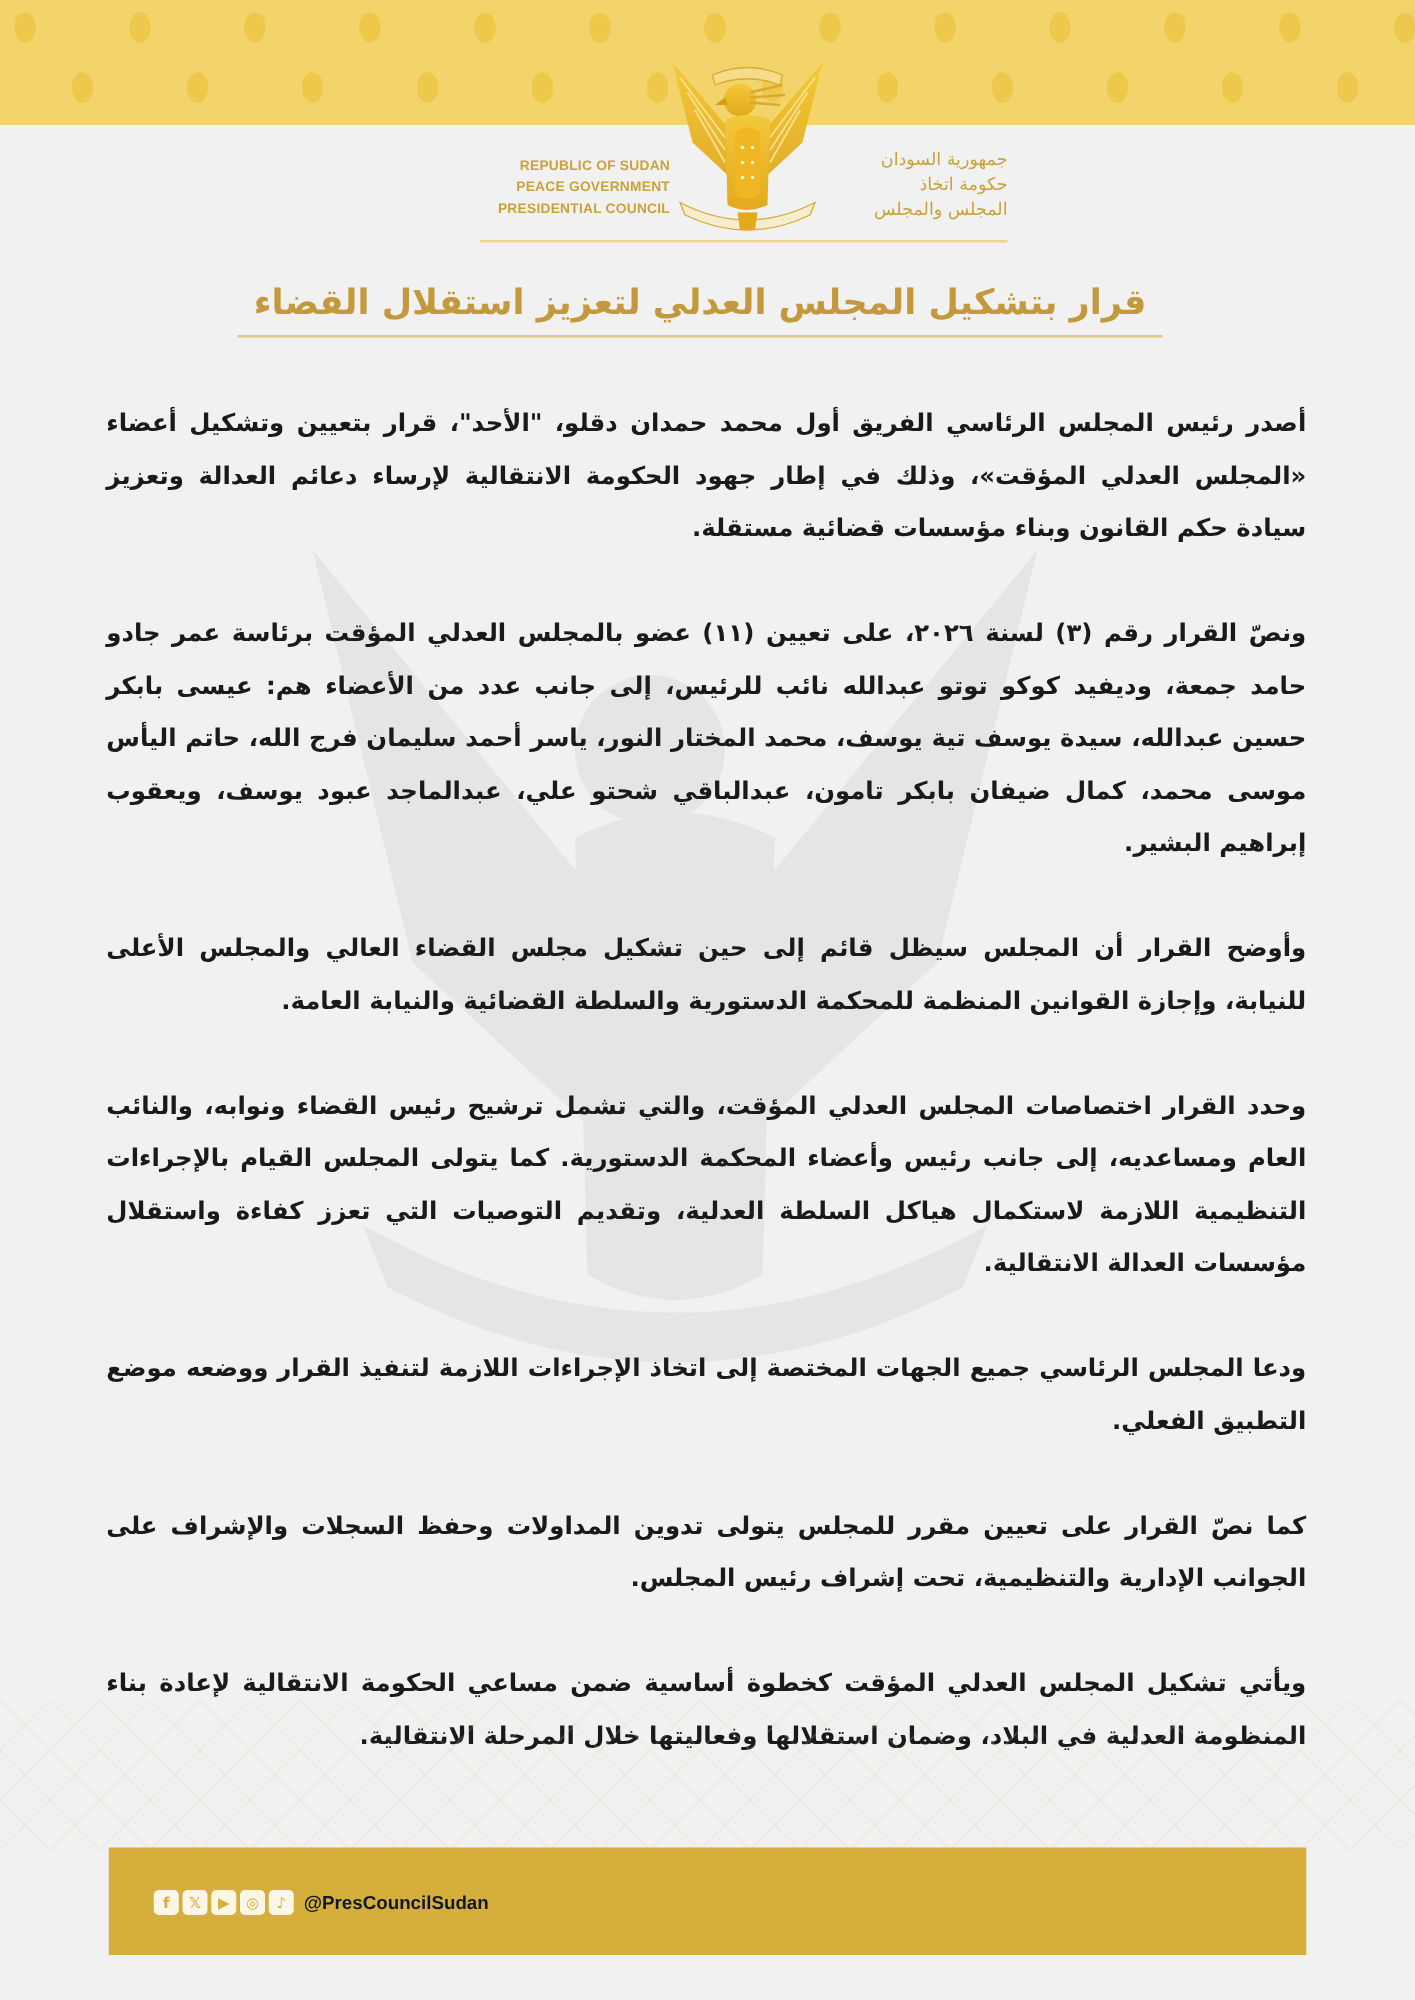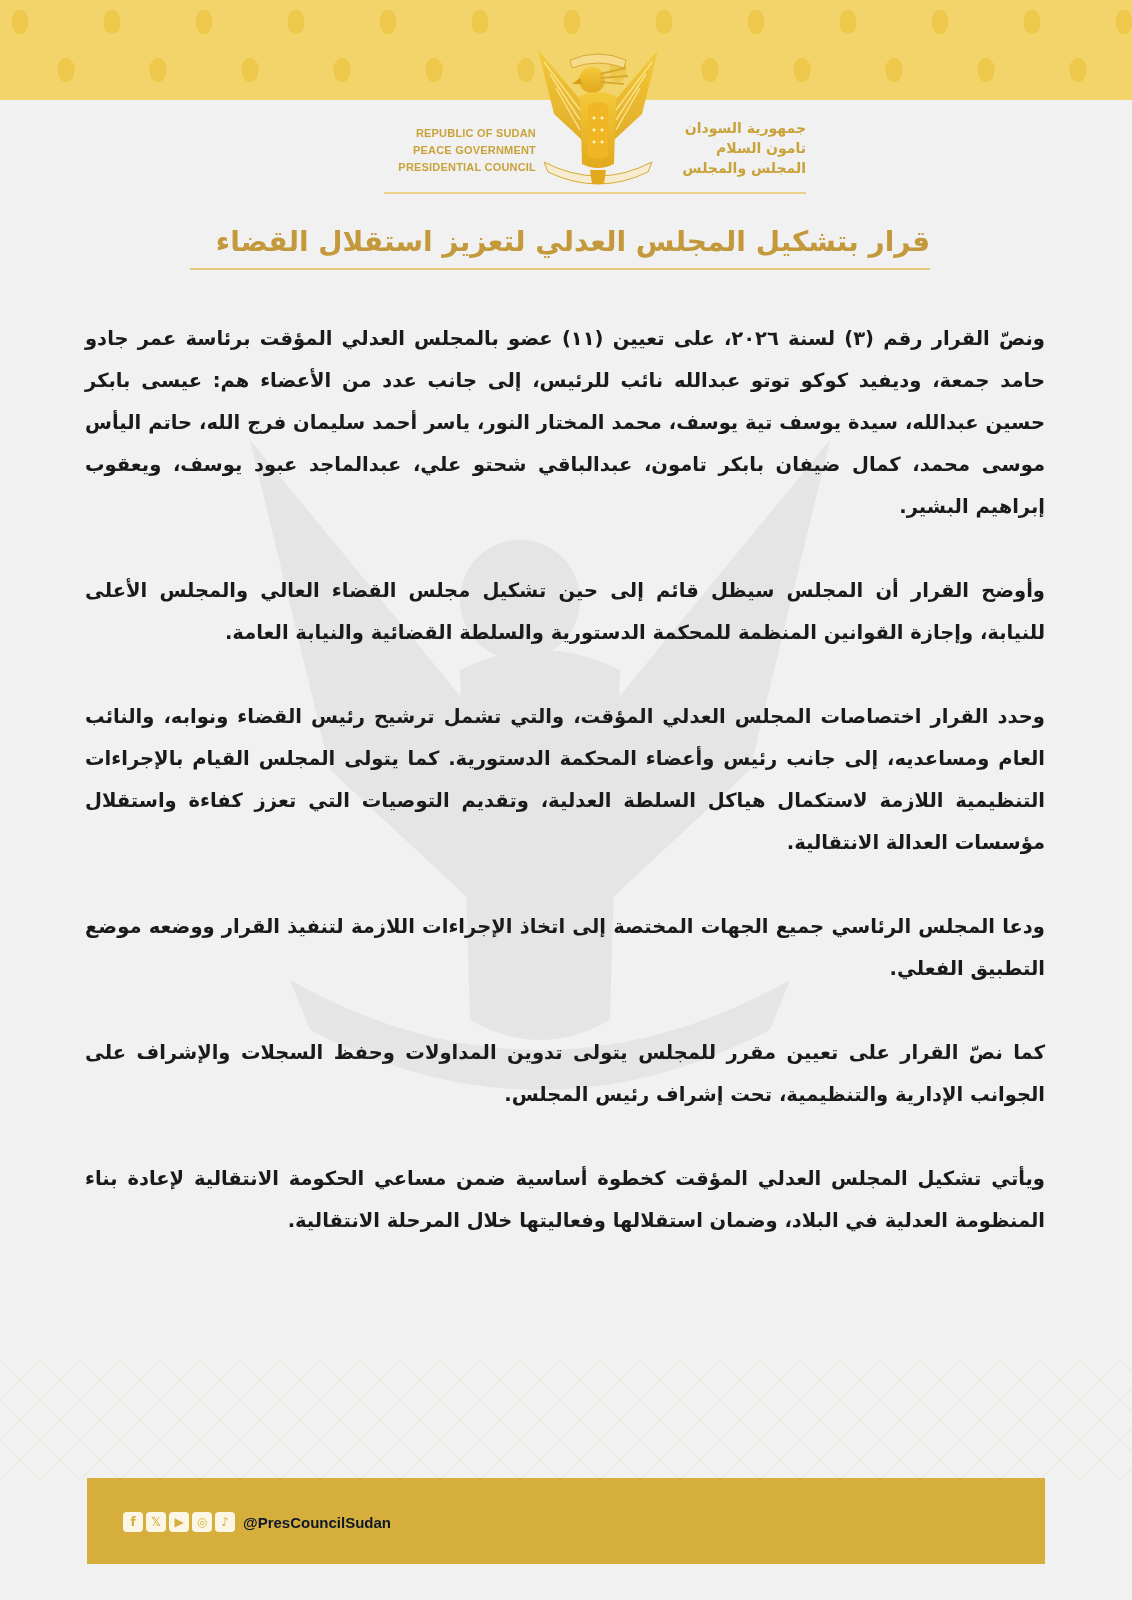--- a/index.html
+++ b/index.html
@@ -24,29 +24,29 @@
     position: absolute; left: 502px; top: 44px; width: 128px; height: 148px;
   }
   .header-en {
     position: absolute; left: 330px; top: 125px; width: 174px;
     text-align: right; color: #c9a23a; font-family: "Liberation Sans", sans-serif;
     font-weight: bold; font-size: 11px; line-height: 17px; letter-spacing: 0.2px;
   }
   .header-ar {
     position: absolute; left: 628px; top: 118px; width: 146px;
     text-align: right; direction: rtl; color: #c9a23a;
-    font-family: "DejaVu Sans", sans-serif; font-weight: bold;
+    font-family: "DejaVu Sans", sans-serif; font-weight: normal;
     font-size: 14px; line-height: 20px;
   }
   .header-rule {
     position: absolute; left: 352px; top: 192px; width: 422px; height: 2px; background: #ecd28a;
   }
   .title {
     position: absolute; left: 190px; top: 222px; width: 740px;
-    text-align: right; direction: rtl; color: #c3993c;
+    text-align: center; direction: rtl; color: #c3993c;
     font-family: "DejaVu Sans", sans-serif; font-weight: bold; font-size: 28px; line-height: 40px;
   }
   .title-rule {
     position: absolute; left: 190px; top: 268px; width: 740px; height: 2px; background: #e4c77a;
   }
   .watermark {
     position: absolute; left: 230px; top: 420px; width: 620px; height: 720px; opacity: 0.07;
   }
   .body {
     position: absolute; left: 85px; top: 318px; width: 960px;
@@ -119,38 +119,39 @@
       <circle cx="68" cy="86" r="1.4" fill="#fff8d8"></circle>
     <circle cx="60" cy="98" r="1.4" fill="#fff8d8"></circle>
       <circle cx="68" cy="98" r="1.4" fill="#fff8d8"></circle>
 
     <path d="M10 118 Q64 146 118 118 L114 128 Q64 152 14 128 Z" fill="#f6ecd0" stroke="#d9a932" stroke-width="1"></path>
     <path d="M56 126 L72 126 L70 140 L58 140 Z" fill="#e2a91c"></path>
   </svg>
 
   <div class="header-ar">
     <div>جمهورية السودان</div>
-    <div>تامون السلام</div>
+    <div>حكومة اتخاذ</div>
     <div>المجلس والمجلس</div>
   </div>
   <div class="header-rule"></div>
 </div>
 
 <div class="title">قرار بتشكيل المجلس العدلي لتعزيز استقلال القضاء</div>
 <div class="title-rule"></div>
 
 <svg class="watermark" viewBox="0 0 620 720">
   <path d="M20 20 L250 300 L240 480 L100 350 Z" fill="#555"></path>
   <path d="M600 20 L370 300 L380 480 L520 350 Z" fill="#555"></path>
   <circle cx="290" cy="180" r="60" fill="#555"></circle>
   <path d="M230 250 Q310 210 390 250 L380 600 Q310 640 240 600 Z" fill="#555"></path>
   <path d="M60 560 Q310 700 560 560 L540 610 Q310 730 80 610 Z" fill="#555"></path>
 </svg>
 
 <div class="body">
+  <p>أصدر رئيس المجلس الرئاسي الفريق أول محمد حمدان دقلو، "الأحد"، قرار بتعيين وتشكيل أعضاء «المجلس العدلي المؤقت»، وذلك في إطار جهود الحكومة الانتقالية لإرساء دعائم العدالة وتعزيز سيادة حكم القانون وبناء مؤسسات قضائية مستقلة.</p>
   <p>ونصّ القرار رقم (٣) لسنة ٢٠٢٦، على تعيين (١١) عضو بالمجلس العدلي المؤقت برئاسة عمر جادو حامد جمعة، وديفيد كوكو توتو عبدالله نائب للرئيس، إلى جانب عدد من الأعضاء هم: عيسى بابكر حسين عبدالله، سيدة يوسف تية يوسف، محمد المختار النور، ياسر أحمد سليمان فرج الله، حاتم اليأس موسى محمد، كمال ضيفان بابكر تامون، عبدالباقي شحتو علي، عبدالماجد عبود يوسف، ويعقوب إبراهيم البشير.</p>
   <p>وأوضح القرار أن المجلس سيظل قائم إلى حين تشكيل مجلس القضاء العالي والمجلس الأعلى للنيابة، وإجازة القوانين المنظمة للمحكمة الدستورية والسلطة القضائية والنيابة العامة.</p>
   <p>وحدد القرار اختصاصات المجلس العدلي المؤقت، والتي تشمل ترشيح رئيس القضاء ونوابه، والنائب العام ومساعديه، إلى جانب رئيس وأعضاء المحكمة الدستورية. كما يتولى المجلس القيام بالإجراءات التنظيمية اللازمة لاستكمال هياكل السلطة العدلية، وتقديم التوصيات التي تعزز كفاءة واستقلال مؤسسات العدالة الانتقالية.</p>
   <p>ودعا المجلس الرئاسي جميع الجهات المختصة إلى اتخاذ الإجراءات اللازمة لتنفيذ القرار ووضعه موضع التطبيق الفعلي.</p>
   <p>كما نصّ القرار على تعيين مقرر للمجلس يتولى تدوين المداولات وحفظ السجلات والإشراف على الجوانب الإدارية والتنظيمية، تحت إشراف رئيس المجلس.</p>
   <p>ويأتي تشكيل المجلس العدلي المؤقت كخطوة أساسية ضمن مساعي الحكومة الانتقالية لإعادة بناء المنظومة العدلية في البلاد، وضمان استقلالها وفعاليتها خلال المرحلة الانتقالية.</p>
 </div>
 
 <div class="bottom-pattern"></div>
 

